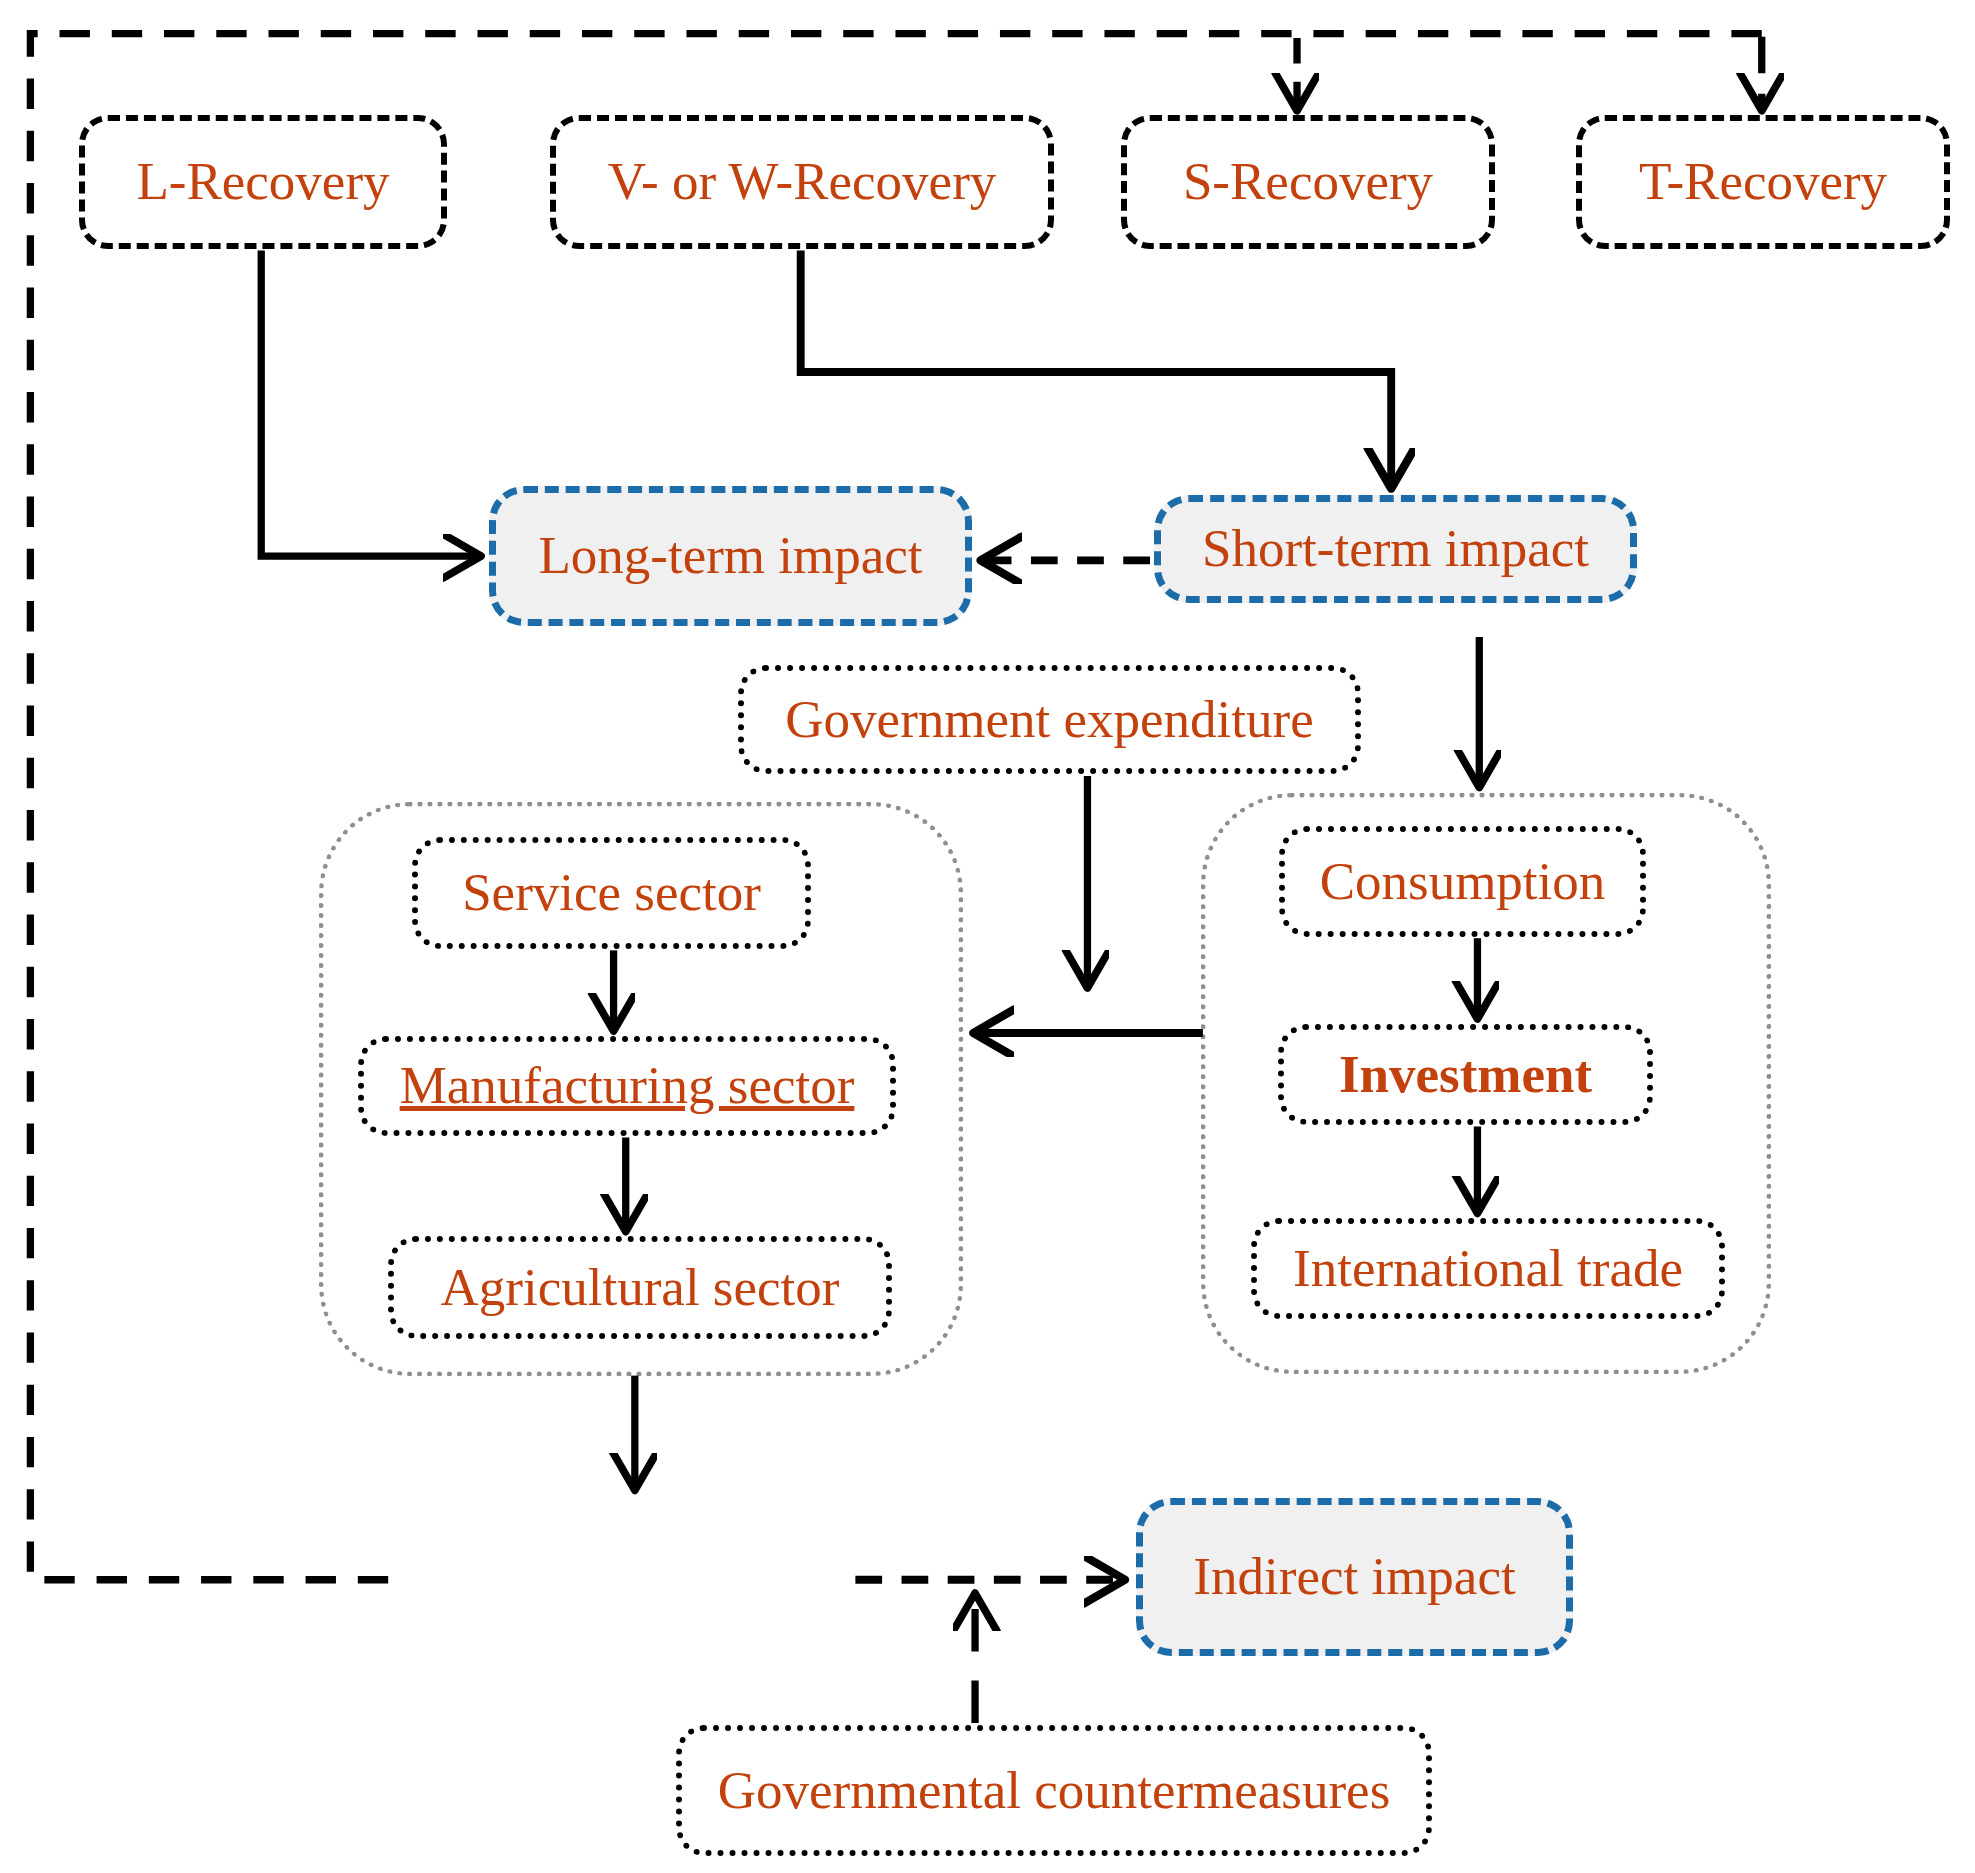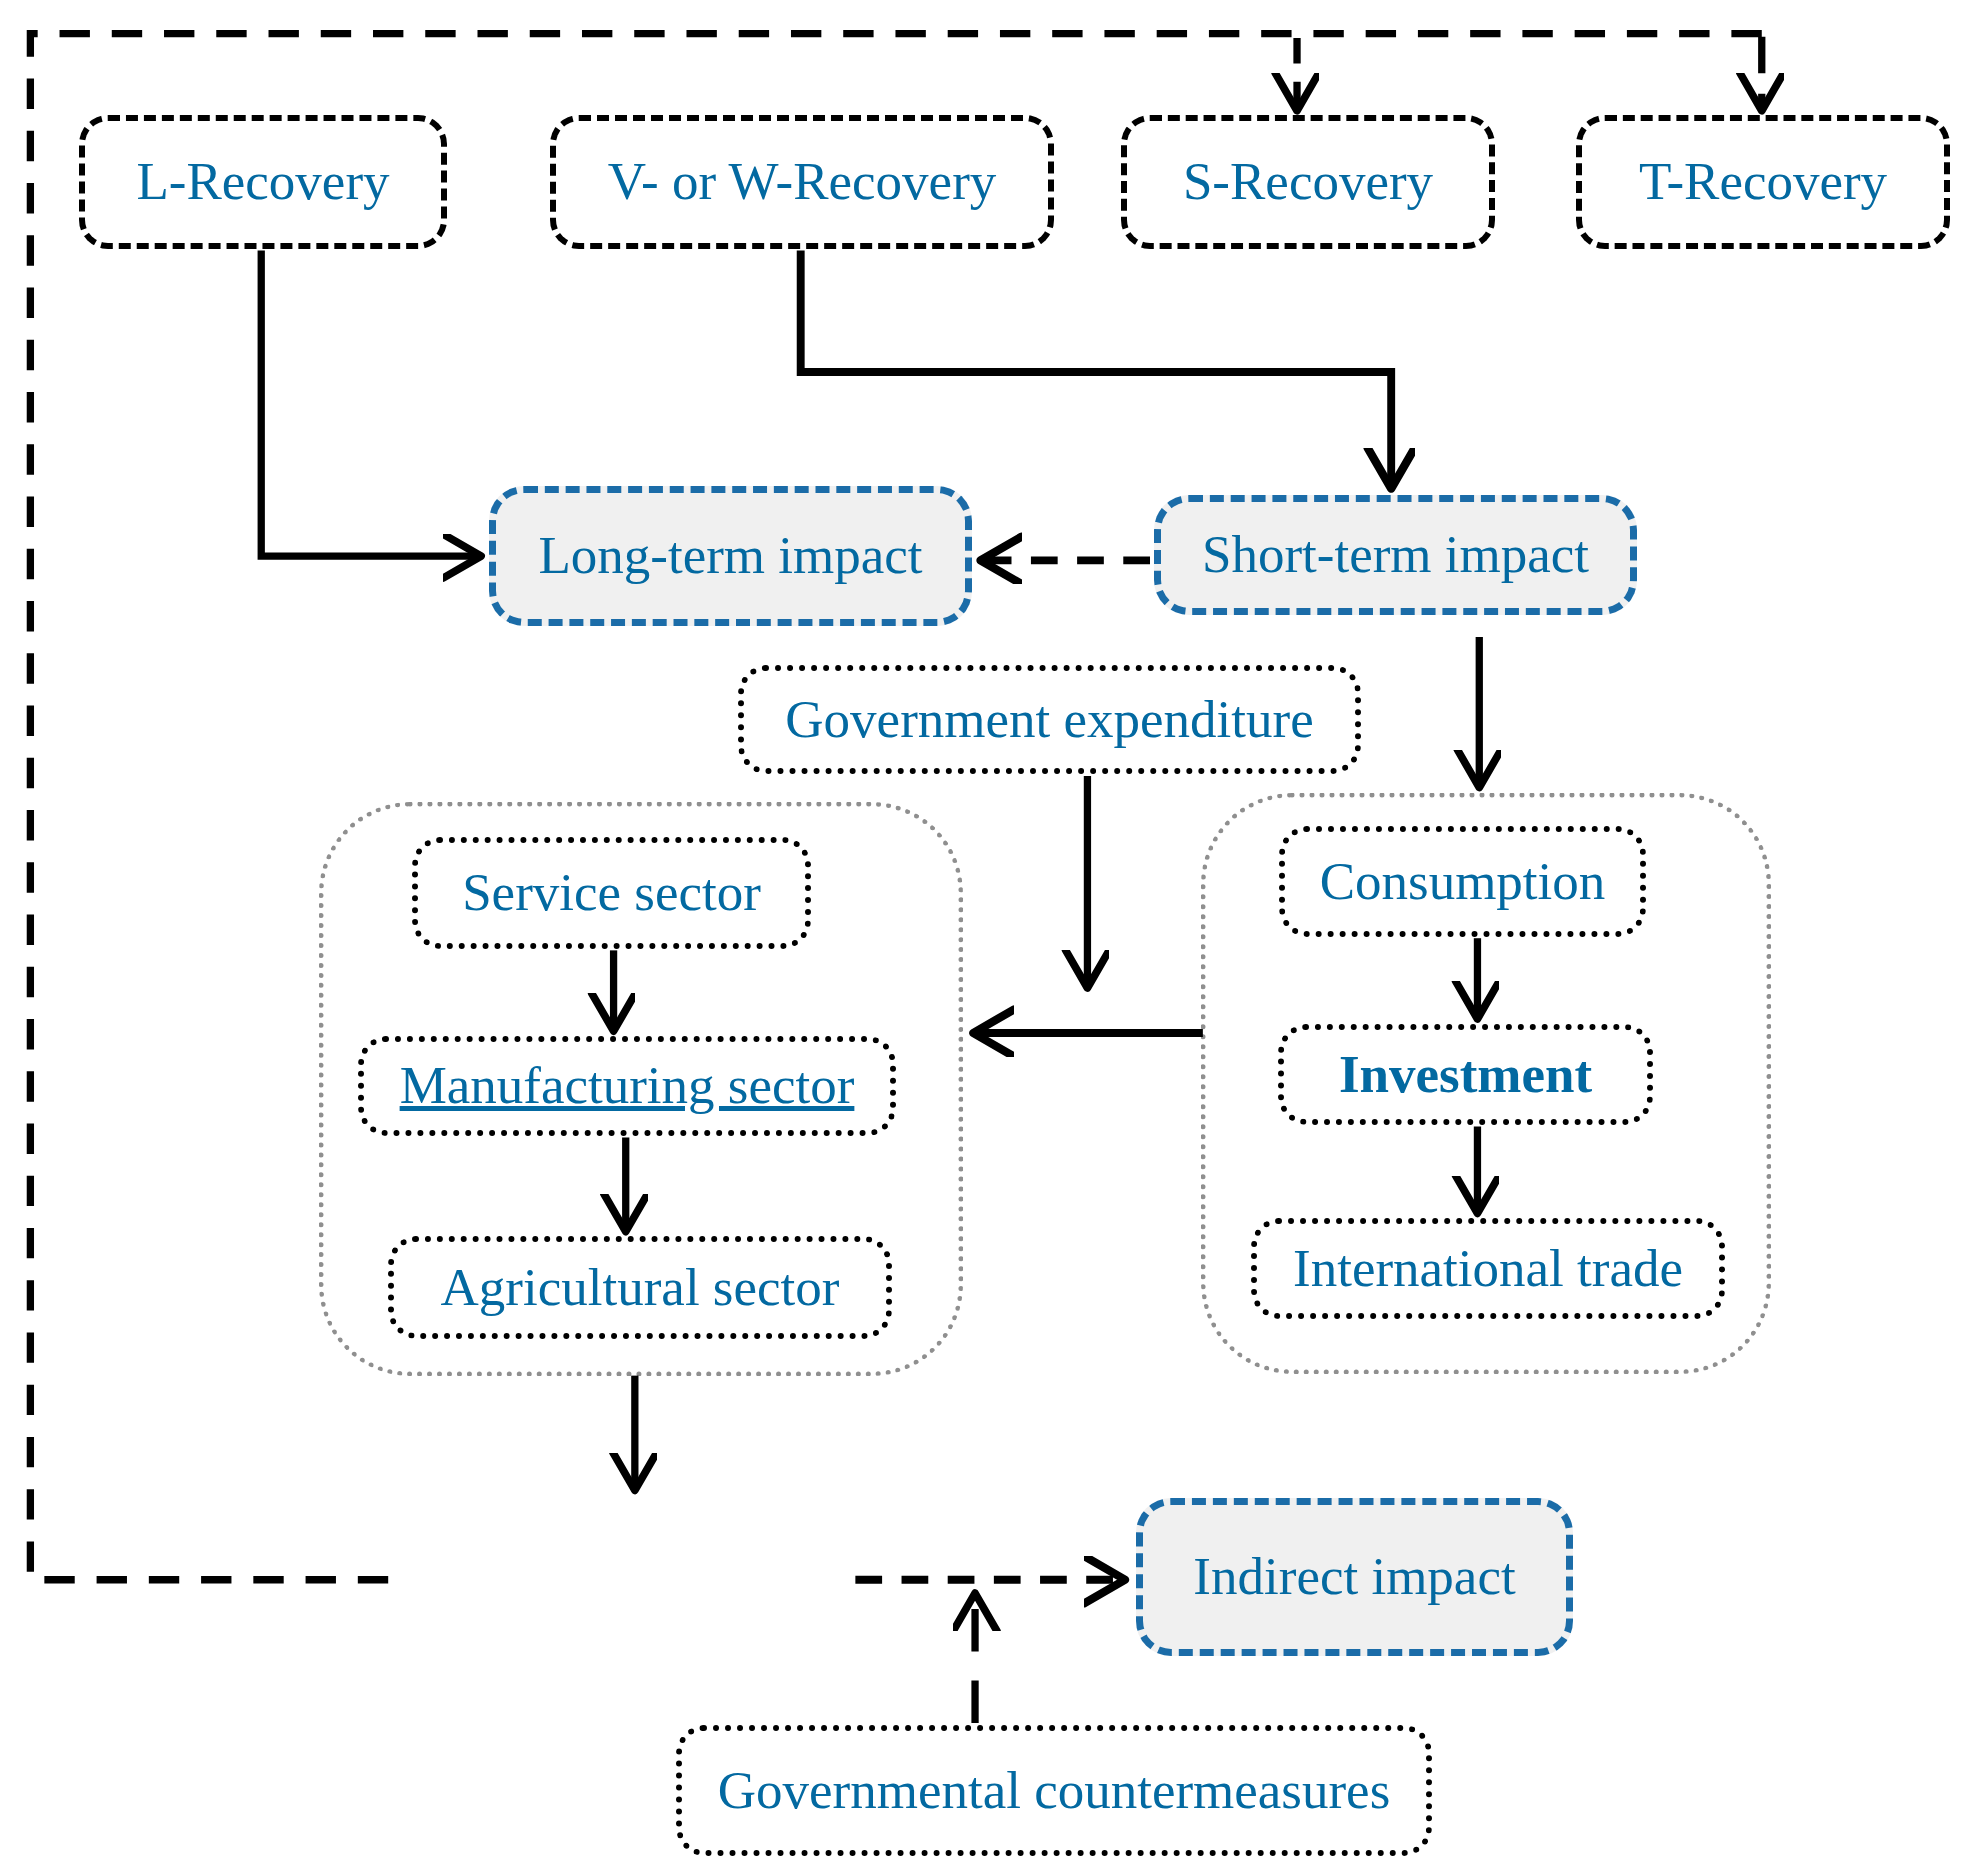--- a/index.html
+++ b/index.html
@@ -9,21 +9,21 @@
     background:#ffffff;
     font-family:"Liberation Serif", serif;
     overflow:hidden;
   }
   .box{
     position:absolute;
     box-sizing:border-box;
     display:flex;align-items:center;justify-content:center;
     text-align:center;
     font-size:53px;
-    color:#0369a1;
+    color:#c2410c;
     line-height:1.05;
     background:#ffffff;
   }
   .box .lbl{display:block;padding:0 12px;}
   
   .recovery{
     border:6.7px dashed #000000;
     border-radius:29px;
   }
   
@@ -65,21 +65,21 @@
   <div class="box recovery" style="left:1121px;top:115px;width:374px;height:134px;">
     <span class="lbl">S-Recovery</span>
   </div>
   <div class="box recovery" style="left:1576px;top:115px;width:374px;height:134px;">
     <span class="lbl">T-Recovery</span>
   </div>
 
   <div class="box impact" style="left:489px;top:486px;width:483px;height:140px;">
     <span class="lbl">Long-term impact</span>
   </div>
-  <div class="box impact" style="left:1154px;top:495px;width:483px;height:120px;">
+  <div class="box impact" style="left:1154px;top:495px;width:483px;height:108px;">
     <span class="lbl">Short-term impact</span>
   </div>
 
   <div class="box dotted" style="left:738px;top:665px;width:623px;height:109px;">
     <span class="lbl">Government expenditure</span>
   </div>
 
   <div class="box dotted" style="left:412px;top:837px;width:399px;height:112px;">
     <span class="lbl">Service sector</span>
   </div>

